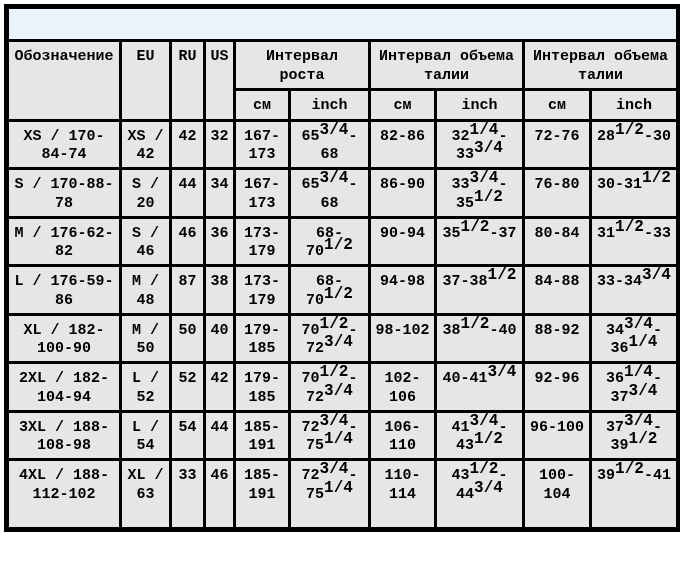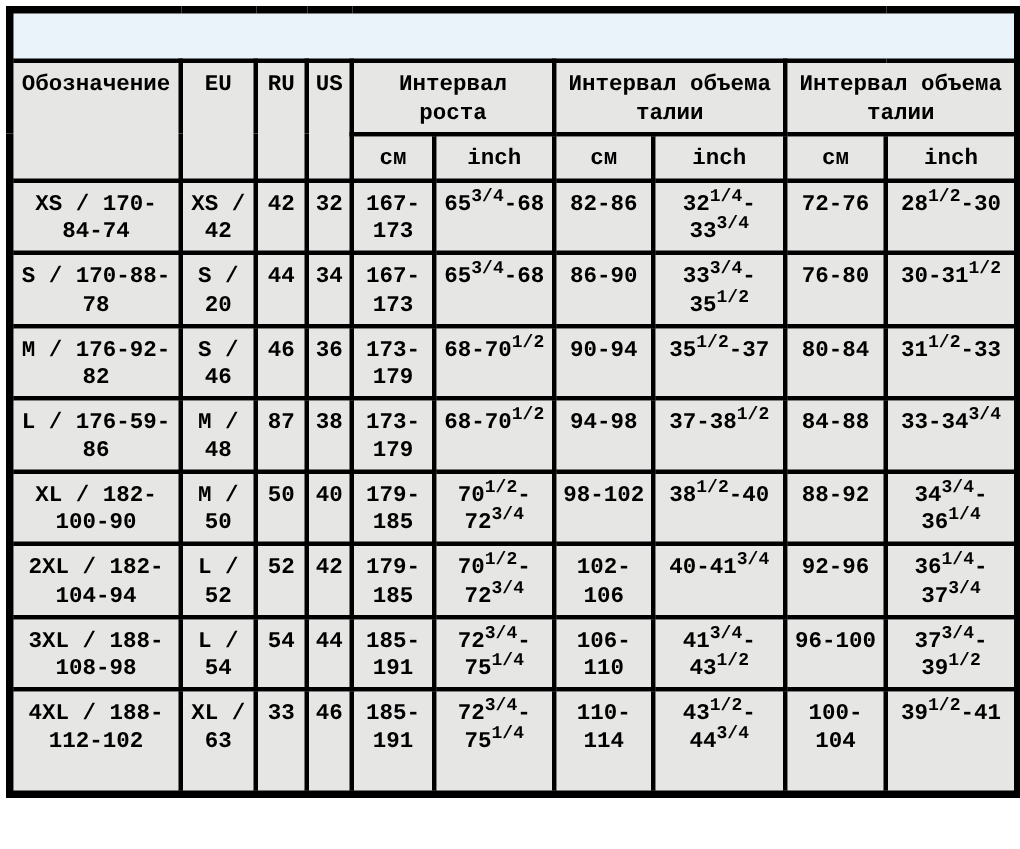--- a/index.html
+++ b/index.html
@@ -40,21 +40,21 @@
   tr.top-band td {
     background: #eaf3fa;
     height: 30px;
     padding: 0;
   }
   tr.header-main th { height: 36px; }
   tr.header-units th { height: 20px; margin-left: 12px; }
   tr.data-row td { height: 34px; }
   tr.data-row.last td { height: 58px; }
   sup {
-    font-size: 12px;
+    font-size: 16px;
     line-height: 0;
     vertical-align: super;
   }
   .watermark {
     position: absolute;
     left: 547px;
     top: 477px;
     font-size: 17px;
     font-weight: normal;
     color: #3f3f3f;
@@ -121,21 +121,21 @@
         <td>44</td>
         <td>34</td>
         <td>167-173</td>
         <td>65<sup>3/4</sup>-68</td>
         <td>86-90</td>
         <td>33<sup>3/4</sup>-35<sup>1/2</sup></td>
         <td>76-80</td>
         <td>30-31<sup>1/2</sup></td>
       </tr>
       <tr class="data-row">
-        <td>M / 176-92-82</td>
+        <td>M / 176-62-82</td>
         <td>S / 46</td>
         <td>46</td>
         <td>36</td>
         <td>173-179</td>
         <td>68-70<sup>1/2</sup></td>
         <td>90-94</td>
         <td>35<sup>1/2</sup>-37</td>
         <td>80-84</td>
         <td>31<sup>1/2</sup>-33</td>
       </tr>

